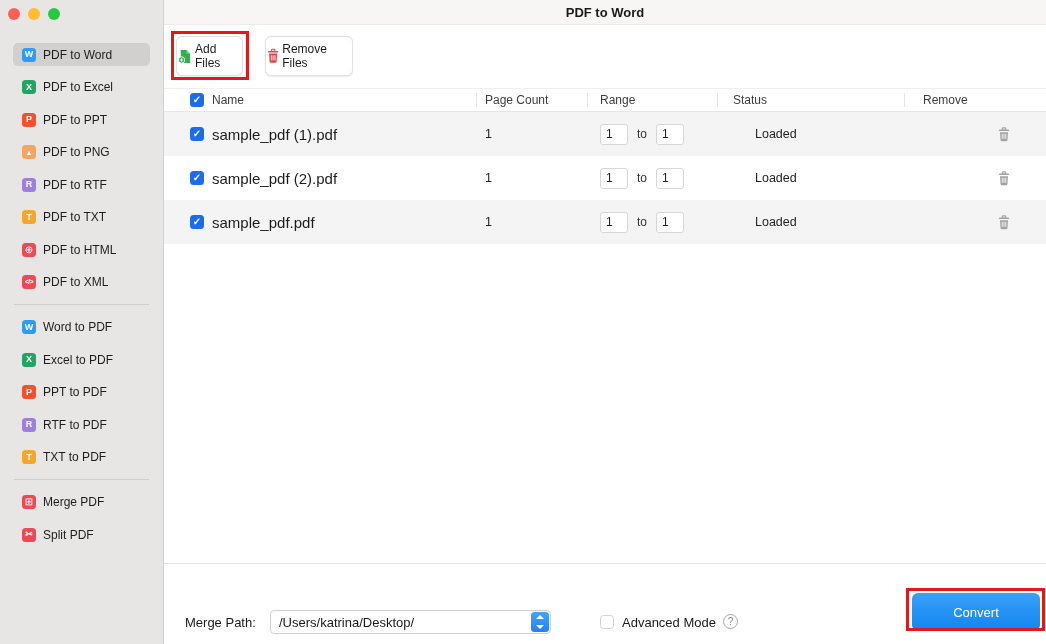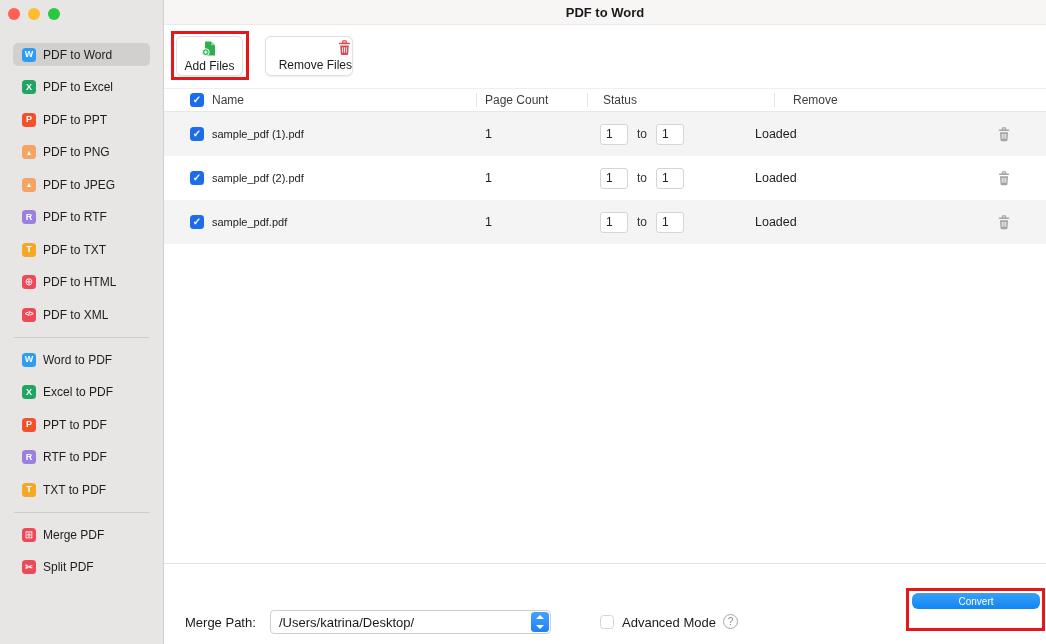--- a/index.html
+++ b/index.html
@@ -26,24 +26,24 @@
 
   
   .main { position:absolute; left:164px; top:0; width:882px; height:644px; background:#fff; }
   .titlebar { height:25px; line-height:25px; text-align:center; background:#f7f6f5;
               border-bottom:1px solid #ebeae9; font-size:13px; font-weight:bold; color:#1a1a1c; }
 
   
   .anno { position:absolute; border:3.5px solid #e4181b; z-index:5; pointer-events:none; }
   .box-add { left:7px; top:31px; width:78px; height:49px; }
   .tool-btn { position:absolute; background:#fff; border:1px solid #e1e1e0; border-radius:6px;
-              box-shadow:0 0.5px 1.5px rgba(0,0,0,0.08); display:flex; flex-direction:column;
+              box-shadow:0 0.5px 1.5px rgba(0,0,0,0.08); display:flex; flex-direction:row;
               align-items:center; justify-content:center; gap:2px; cursor:pointer; }
   .btn-add { left:12px; top:36px; width:67px; height:40px; }
-  .btn-remove { left:101px; top:36px; width:88px; height:40px;align-items:flex-end; }
+  .btn-remove { left:101px; top:36px; width:88px; height:40px; }
   .tool-btn .lbl { font-size:12px; color:#1c1c1e; }
 
   
   .thead { position:absolute; left:0; top:88px; width:882px; height:24px; display:flex; align-items:center;
            border-top:1px solid #efefee; border-bottom:1px solid #e7e7e7; background:#fff; }
   .th { font-size:12px; color:#3d3d40; position:relative; height:100%; display:flex; align-items:center; }
   .th:not(:last-child)::after { content:""; position:absolute; right:0; top:4px; bottom:4px; width:1px; background:#e4e4e3; }
   .col-name { width:313px; padding-left:26px; }
   .col-page { width:111px; padding-left:8px;align-items:center; }
   .col-range { width:130px; padding-left:12px; }
@@ -51,21 +51,21 @@
   .col-action { width:141px; padding-left:18px; }
   .rows { position:absolute; left:0; top:112px; width:882px; }
   .trow { height:44px; display:flex; align-items:center; }
   .trow.alt { background:#f4f4f5; }
   .cell { display:flex; align-items:center; height:100%; }
   .cell.c-name { width:313px; padding-left:26px; gap:8px; }
   .cell.c-page { width:111px; padding-left:8px; }
   .cell.c-range { width:130px; padding-left:12px; }
   .cell.c-status { width:187px; padding-left:37px; }
   .cell.c-action { width:141px; padding-left:92px; }
-  .fname { font-size:11px; color:#1c1c1e; }
+  .fname { font-size:15px; color:#1c1c1e; }
   .val { font-size:12.5px; color:#222; }
   .checkbox { width:14px; height:14px; border-radius:3.5px; background:#1c6ceb; color:#fff;
               display:flex; align-items:center; justify-content:center; font-size:10px; font-weight:bold;
               flex:none; cursor:pointer; line-height:1; }
   .checkbox.empty { background:#fff; border:1px solid #d4d4d4; color:transparent; }
   .rng { width:28px; height:21px; border:1px solid #d6d6d6; border-radius:3px; font-size:12px;
          padding-left:5px; color:#222; font-family:"Liberation Sans",sans-serif; background:#fff; }
   .to { font-size:12px; color:#333; margin:0 9px; }
   .trash-btn { background:none; border:none; cursor:pointer; padding:0; line-height:0; }
 
@@ -80,23 +80,23 @@
              background:linear-gradient(#45a3fc,#2280f6); cursor:pointer; }
   .stepper .up, .stepper .down { position:absolute; left:50%; transform:translateX(-50%);
              width:0; height:0; border-left:4px solid transparent; border-right:4px solid transparent; }
   .stepper .up { top:3px; border-bottom:4.5px solid #fff; }
   .stepper .down { bottom:3px; border-top:4.5px solid #fff; }
   .adv-check { position:absolute; left:436px; top:615px; }
   .adv-label { position:absolute; left:458px; top:615px; font-size:13px; color:#1a1a1c; }
   .help { position:absolute; left:559px; top:614px; width:15px; height:15px; border:1px solid #a6a6a6;
           border-radius:50%; color:#8a8a8a; font-size:10px; display:flex; align-items:center; justify-content:center; }
   .box-convert { left:742px; top:588px; width:139px; height:43px; }
-  .btn-convert { position:absolute; left:748px; top:593px; width:128px; height:16px; border:none;
+  .btn-convert { position:absolute; left:748px; top:593px; width:128px; height:38px; border:none;
                  border-radius:6px; background:linear-gradient(#38a1f8,#1185f2); color:#fff;
-                 font-size:10px; font-family:"Liberation Sans",sans-serif; cursor:pointer; }
+                 font-size:13px; font-family:"Liberation Sans",sans-serif; cursor:pointer; }
 </style>
 </head>
 <body>
 
 <div id="app">
 
   <div class="sidebar">
     <div class="traffic">
       <span class="light red"></span>
       <span class="light yellow"></span>
@@ -112,24 +112,20 @@
         <span class="tile" style="background: rgb(33, 165, 99);">X</span>
         <span class="side-label">PDF to Excel</span>
       </div>
       <div class="side-item">
         <span class="tile" style="background: rgb(244, 80, 44);">P</span>
         <span class="side-label">PDF to PPT</span>
       </div>
       <div class="side-item">
         <span class="tile g-sm" style="background: rgb(246, 164, 100);">▲</span>
         <span class="side-label">PDF to PNG</span>
-      </div>
-      <div class="side-item">
-        <span class="tile g-sm" style="background: rgb(246, 164, 100);">▲</span>
-        <span class="side-label">PDF to JPEG</span>
       </div>
       <div class="side-item">
         <span class="tile" style="background: rgb(157, 127, 224);">R</span>
         <span class="side-label">PDF to RTF</span>
       </div>
       <div class="side-item">
         <span class="tile" style="background: rgb(247, 167, 39);">T</span>
         <span class="side-label">PDF to TXT</span>
       </div>
       <div class="side-item">
@@ -201,20 +197,23 @@
     </div>
 
     <div class="thead">
       <div class="th col-name">
         <span class="checkbox" style="margin-right: 8px; background: rgb(28, 108, 235);">✓</span>
         <span>Name</span>
       </div>
       <div class="th col-page">
           <span>Page Count</span>
         </div>
+      <div class="th col-range">
+          <span>Range</span>
+        </div>
       <div class="th col-status">
           <span>Status</span>
         </div>
       <div class="th col-action">
           <span>Remove</span>
         </div>
     </div>
 
     <div class="rows">
 

